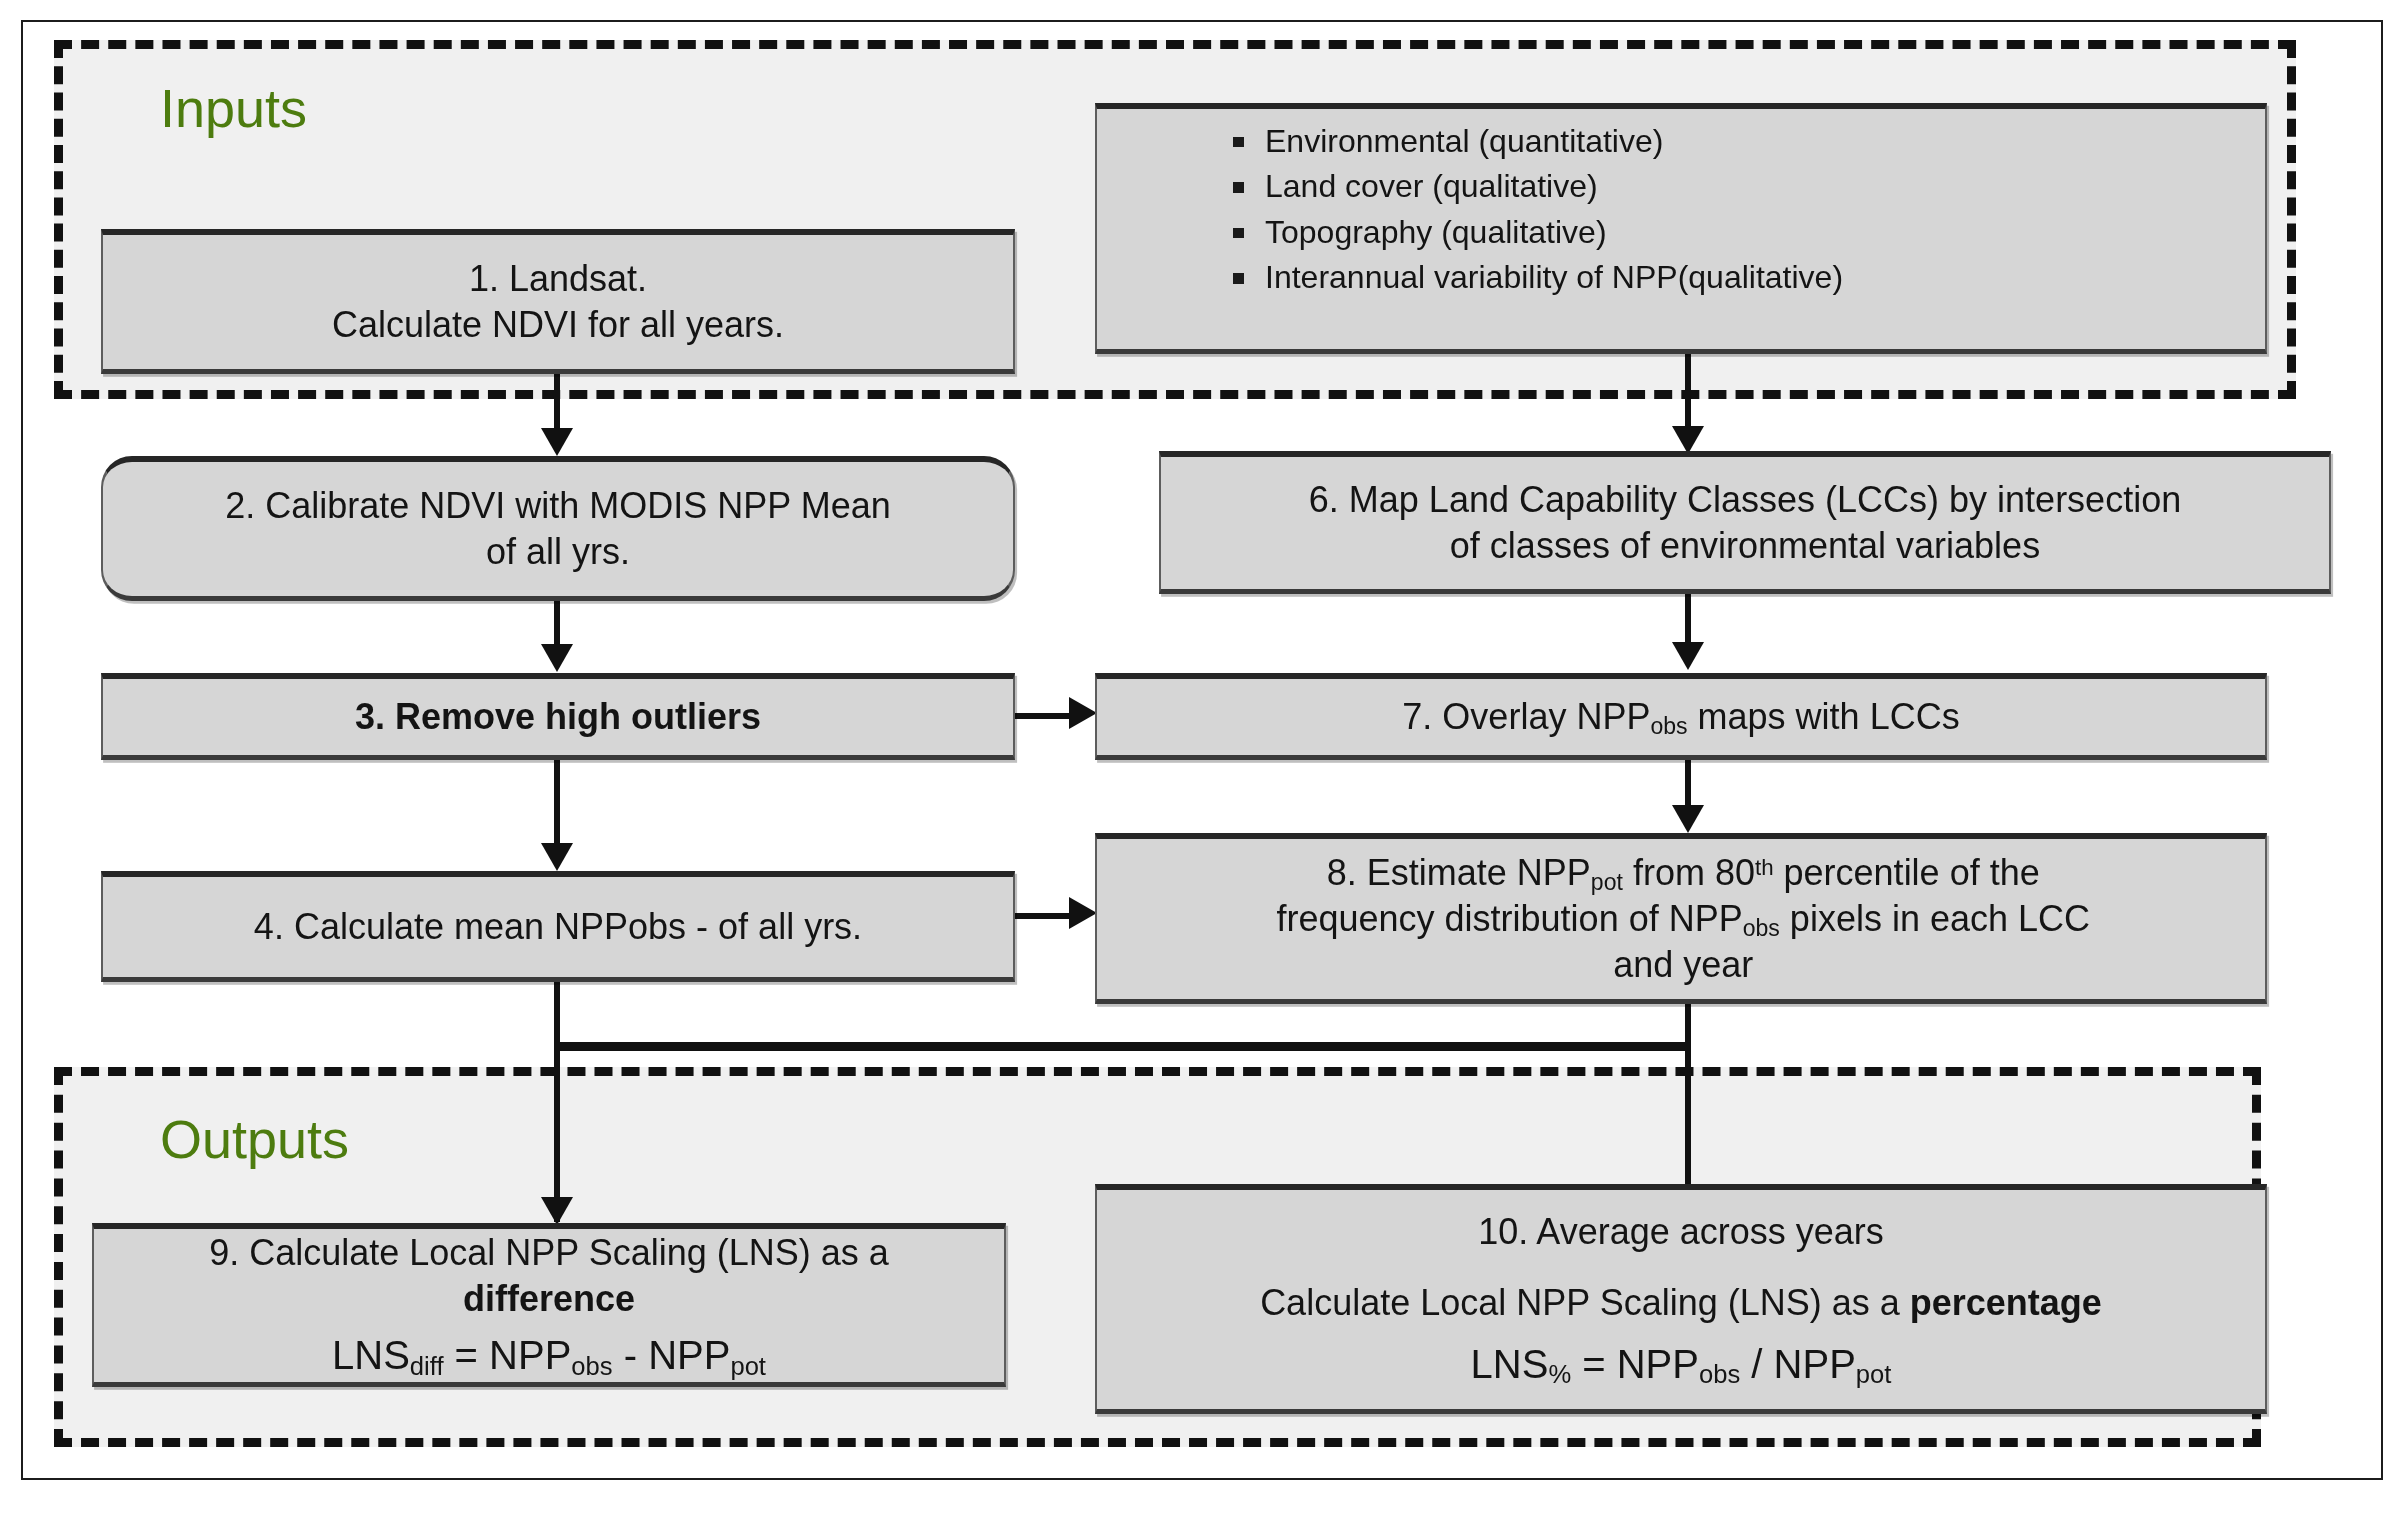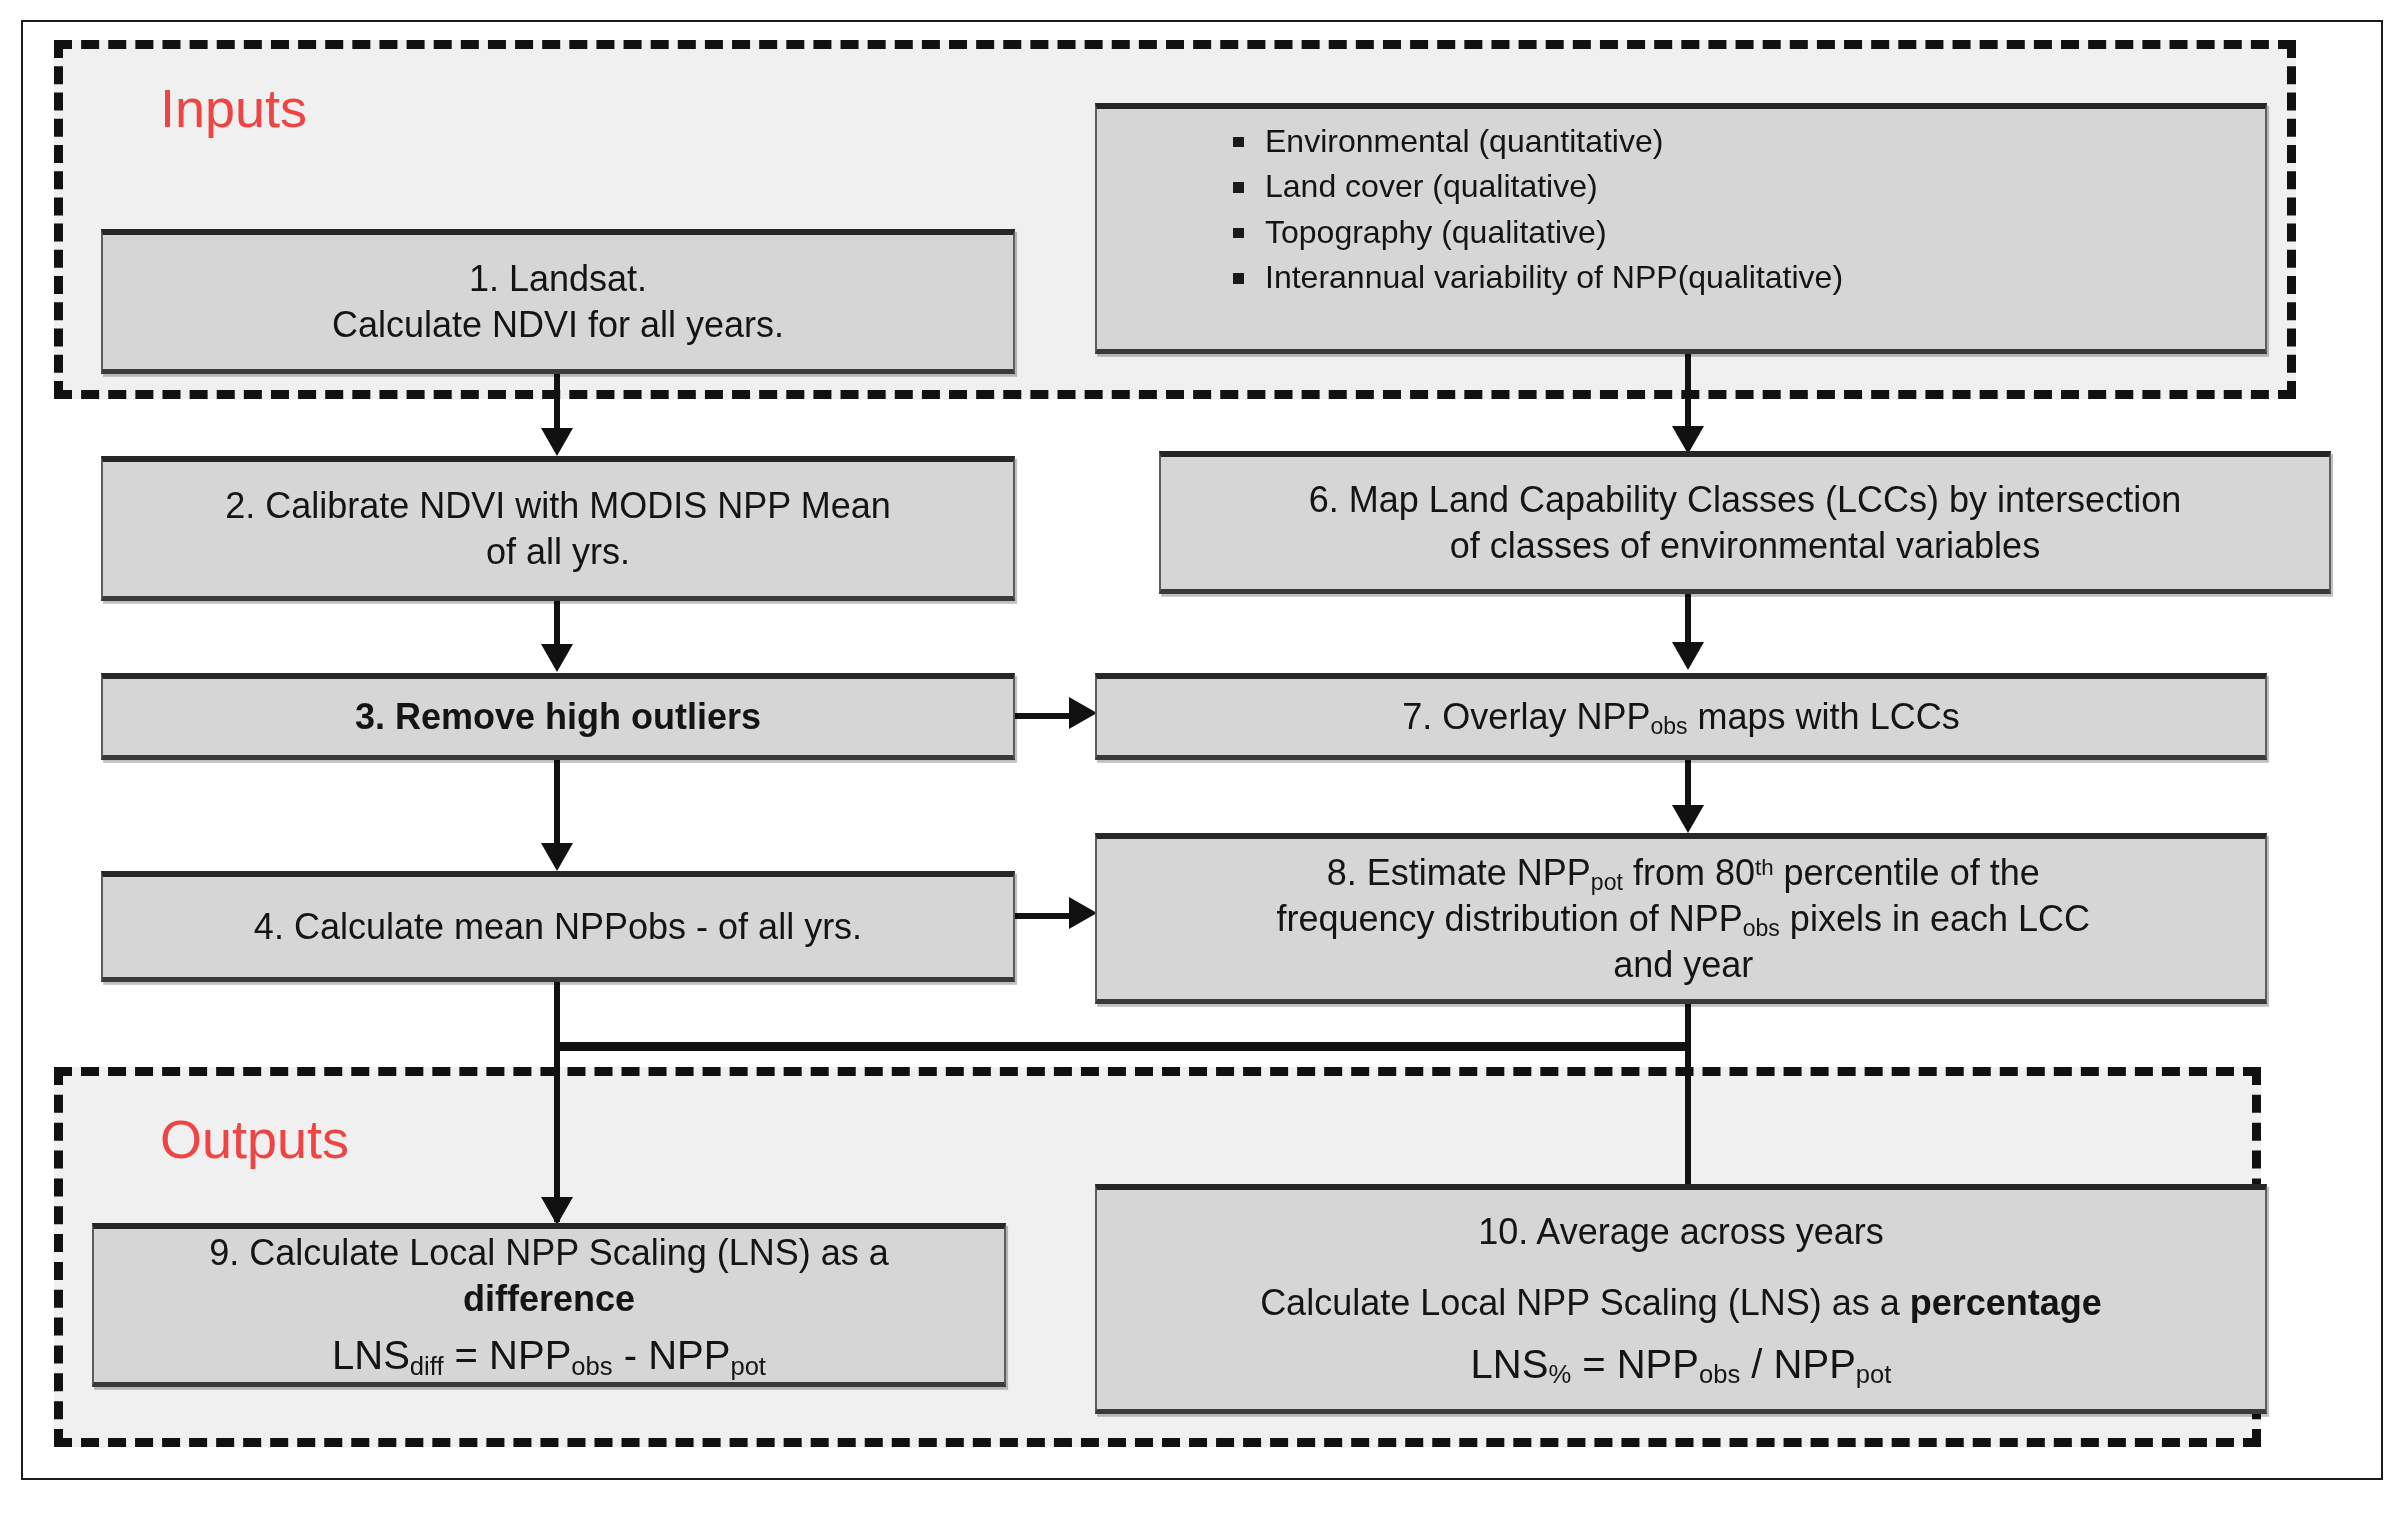--- a/index.html
+++ b/index.html
@@ -34,21 +34,21 @@
     border: 9.8px dashed #111111;
     background: #f0f0f0;
     box-sizing: border-box;
   }
   #inputs-region { left: 54px;  top: 40px;  width: 2242px; height: 359px; }
   #outputs-region{ left: 54px;  top: 1067px; width: 2207px; height: 380px; }
 
   .group-title {
     position: absolute;
     font-size: 54px;
-    color: #ef4444;
+    color: #4d7c0f;
     letter-spacing: 0px;
     white-space: nowrap;
   }
   #inputs-title  { left: 160px; top: 77px; }
   #outputs-title { left: 160px; top: 1108px; }
 
   
   .node {
     position: absolute;
     background: #d6d6d6;
@@ -175,21 +175,21 @@
 
   <div class="node" id="node-5" style="left:1095px; top:103px; width:1172px; height:251px;">
     <ul>
       <li><span class="bullet"></span><span>Environmental (quantitative)</span></li>
       <li><span class="bullet"></span><span>Land cover (qualitative)</span></li>
       <li><span class="bullet"></span><span>Topography (qualitative)</span></li>
       <li><span class="bullet"></span><span>Interannual variability of NPP(qualitative)</span></li>
     </ul>
   </div>
 
-  <div class="node" id="node-2" style="left:101px; top:456px; width:914px; height:145px;">
+  <div class="node" id="node-2" style="left:101px; top:456px; width:914px; height:145px;border-radius:31px;">
     <span class="line">2. Calibrate NDVI with MODIS NPP Mean</span>
     <span class="line">of all yrs.</span>
   </div>
 
   <div class="node" id="node-6" style="left:1159px; top:451px; width:1172px; height:143px;">
     <span class="line">6. Map Land Capability Classes (LCCs) by intersection</span>
     <span class="line">of classes of environmental variables</span>
   </div>
 
   <div class="node" id="node-3" style="left:101px; top:673px; width:914px; height:87px;font-weight:bold;">

